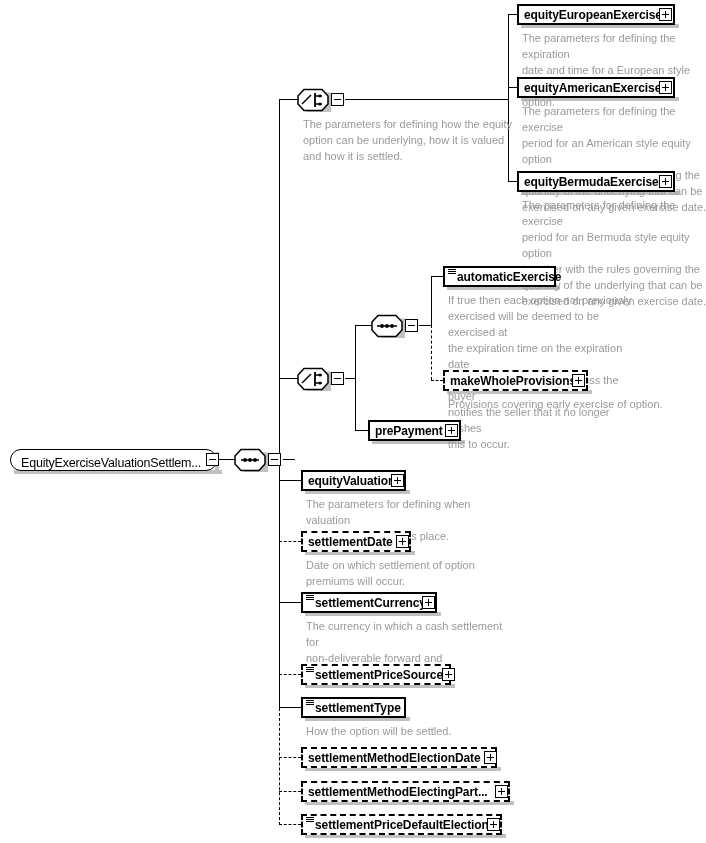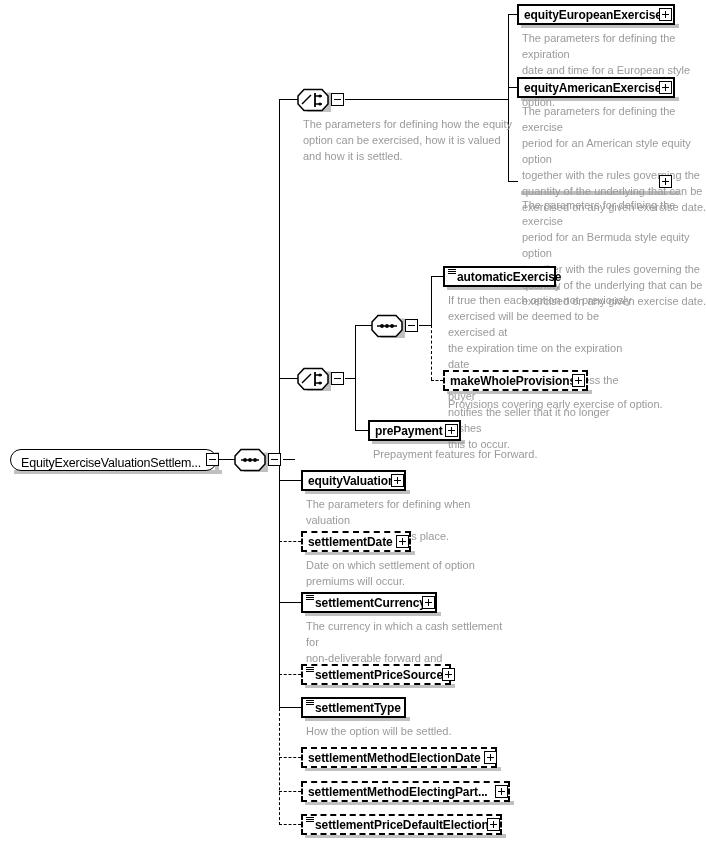--- a/index.html
+++ b/index.html
@@ -220,21 +220,21 @@
       <line x1="5" y1="16" x2="14" y2="7" stroke="#000000" stroke-width="1.5"></line>
       <line x1="18" y1="5" x2="18" y2="19" stroke="#000000" stroke-width="1.8"></line>
       <line x1="18" y1="8" x2="25" y2="8" stroke="#000000" stroke-width="1.5"></line>
       <line x1="18" y1="16" x2="25" y2="16" stroke="#000000" stroke-width="1.5"></line>
       <circle cx="23" cy="8" r="1.6" fill="#000"></circle>
       <circle cx="23" cy="16" r="1.6" fill="#000"></circle>
     </svg>
   </div>
   <div class="expander minus" style="left:331px; top:93px;"></div>
   <div class="desc" style="left:303px; top:116px; width:215px;">The parameters for defining how the equity
-option can be exercised, how it is valued
+option can be underlying, how it is valued
 and how it is settled.</div>
 
   <div class="compositor" style="left:297px; top:367px;">
     <svg width="44" height="24" viewBox="0 0 44 24">
       <polygon points="7,10 7,1.5 24,1.5 31,1.5 31,22.5 24,22.5 7,22.5 7,14" fill="#c0c0c0" transform="translate(3,3)"></polygon>
       <polygon points="1,8 7,1.5 25,1.5 31,8 31,16 25,22.5 7,22.5 1,16" fill="#ffffff" stroke="#000000" stroke-width="1.5"></polygon>
       <line x1="5" y1="16" x2="14" y2="7" stroke="#000000" stroke-width="1.5"></line>
       <line x1="18" y1="5" x2="18" y2="19" stroke="#000000" stroke-width="1.8"></line>
       <line x1="18" y1="8" x2="25" y2="8" stroke="#000000" stroke-width="1.5"></line>
       <line x1="18" y1="16" x2="25" y2="16" stroke="#000000" stroke-width="1.5"></line>
@@ -270,20 +270,23 @@
     <span class="label">equityAmericanExercise</span>
   </div>
   <div class="expander plus" style="left:659px; top:81px;"></div>
   <div class="desc" style="left:522px; top:103px; width:186px;">The parameters for defining the exercise
 period for an American style equity option
 together with the rules governing the
 quantity of the underlying that can be
 exercised on any given exercise date.</div>
 
   <div class="shadow" style="left:521px; top:191px; width:158px; height:4px;"></div>
+  <div class="node" style="left:517px; top:171px; width:158px;">
+    <span class="label">equityBermudaExercise</span>
+  </div>
   <div class="expander plus" style="left:659px; top:175px;"></div>
   <div class="desc" style="left:522px; top:197px; width:186px;">The parameters for defining the exercise
 period for an Bermuda style equity option
 together with the rules governing the
 quantity of the underlying that can be
 exercised on any given exercise date.</div>
 
   <div class="shadow" style="left:447px; top:286px; width:113px; height:4px;"></div>
   <div class="node has-marker" style="left:443px; top:266px; width:113px;">
     <span class="elem-marker">
@@ -305,21 +308,20 @@
     <span class="label">makeWholeProvisions</span>
   </div>
   <div class="expander plus" style="left:572px; top:374px;"></div>
   <div class="desc" style="left:448px; top:396px; width:230px;">Provisions covering early exercise of option.</div>
 
   <div class="shadow" style="left:372px; top:440px; width:93px; height:4px;"></div>
   <div class="node" style="left:368px; top:420px; width:93px;">
     <span class="label">prePayment</span>
   </div>
   <div class="expander plus" style="left:445px; top:424px;"></div>
-  <div class="desc" style="left:373px; top:446px; width:220px;">Prepayment features for Forward.</div>
 
   <div class="shadow" style="left:305px; top:490px; width:105px; height:4px;"></div>
   <div class="node" style="left:301px; top:470px; width:105px;">
     <span class="label">equityValuation</span>
   </div>
   <div class="expander plus" style="left:391px; top:474px;"></div>
   <div class="desc" style="left:306px; top:496px; width:200px;">The parameters for defining when valuation
 of the underlying takes place.</div>
 
   <div class="shadow" style="left:305px; top:551px; width:110px; height:4px;"></div>

